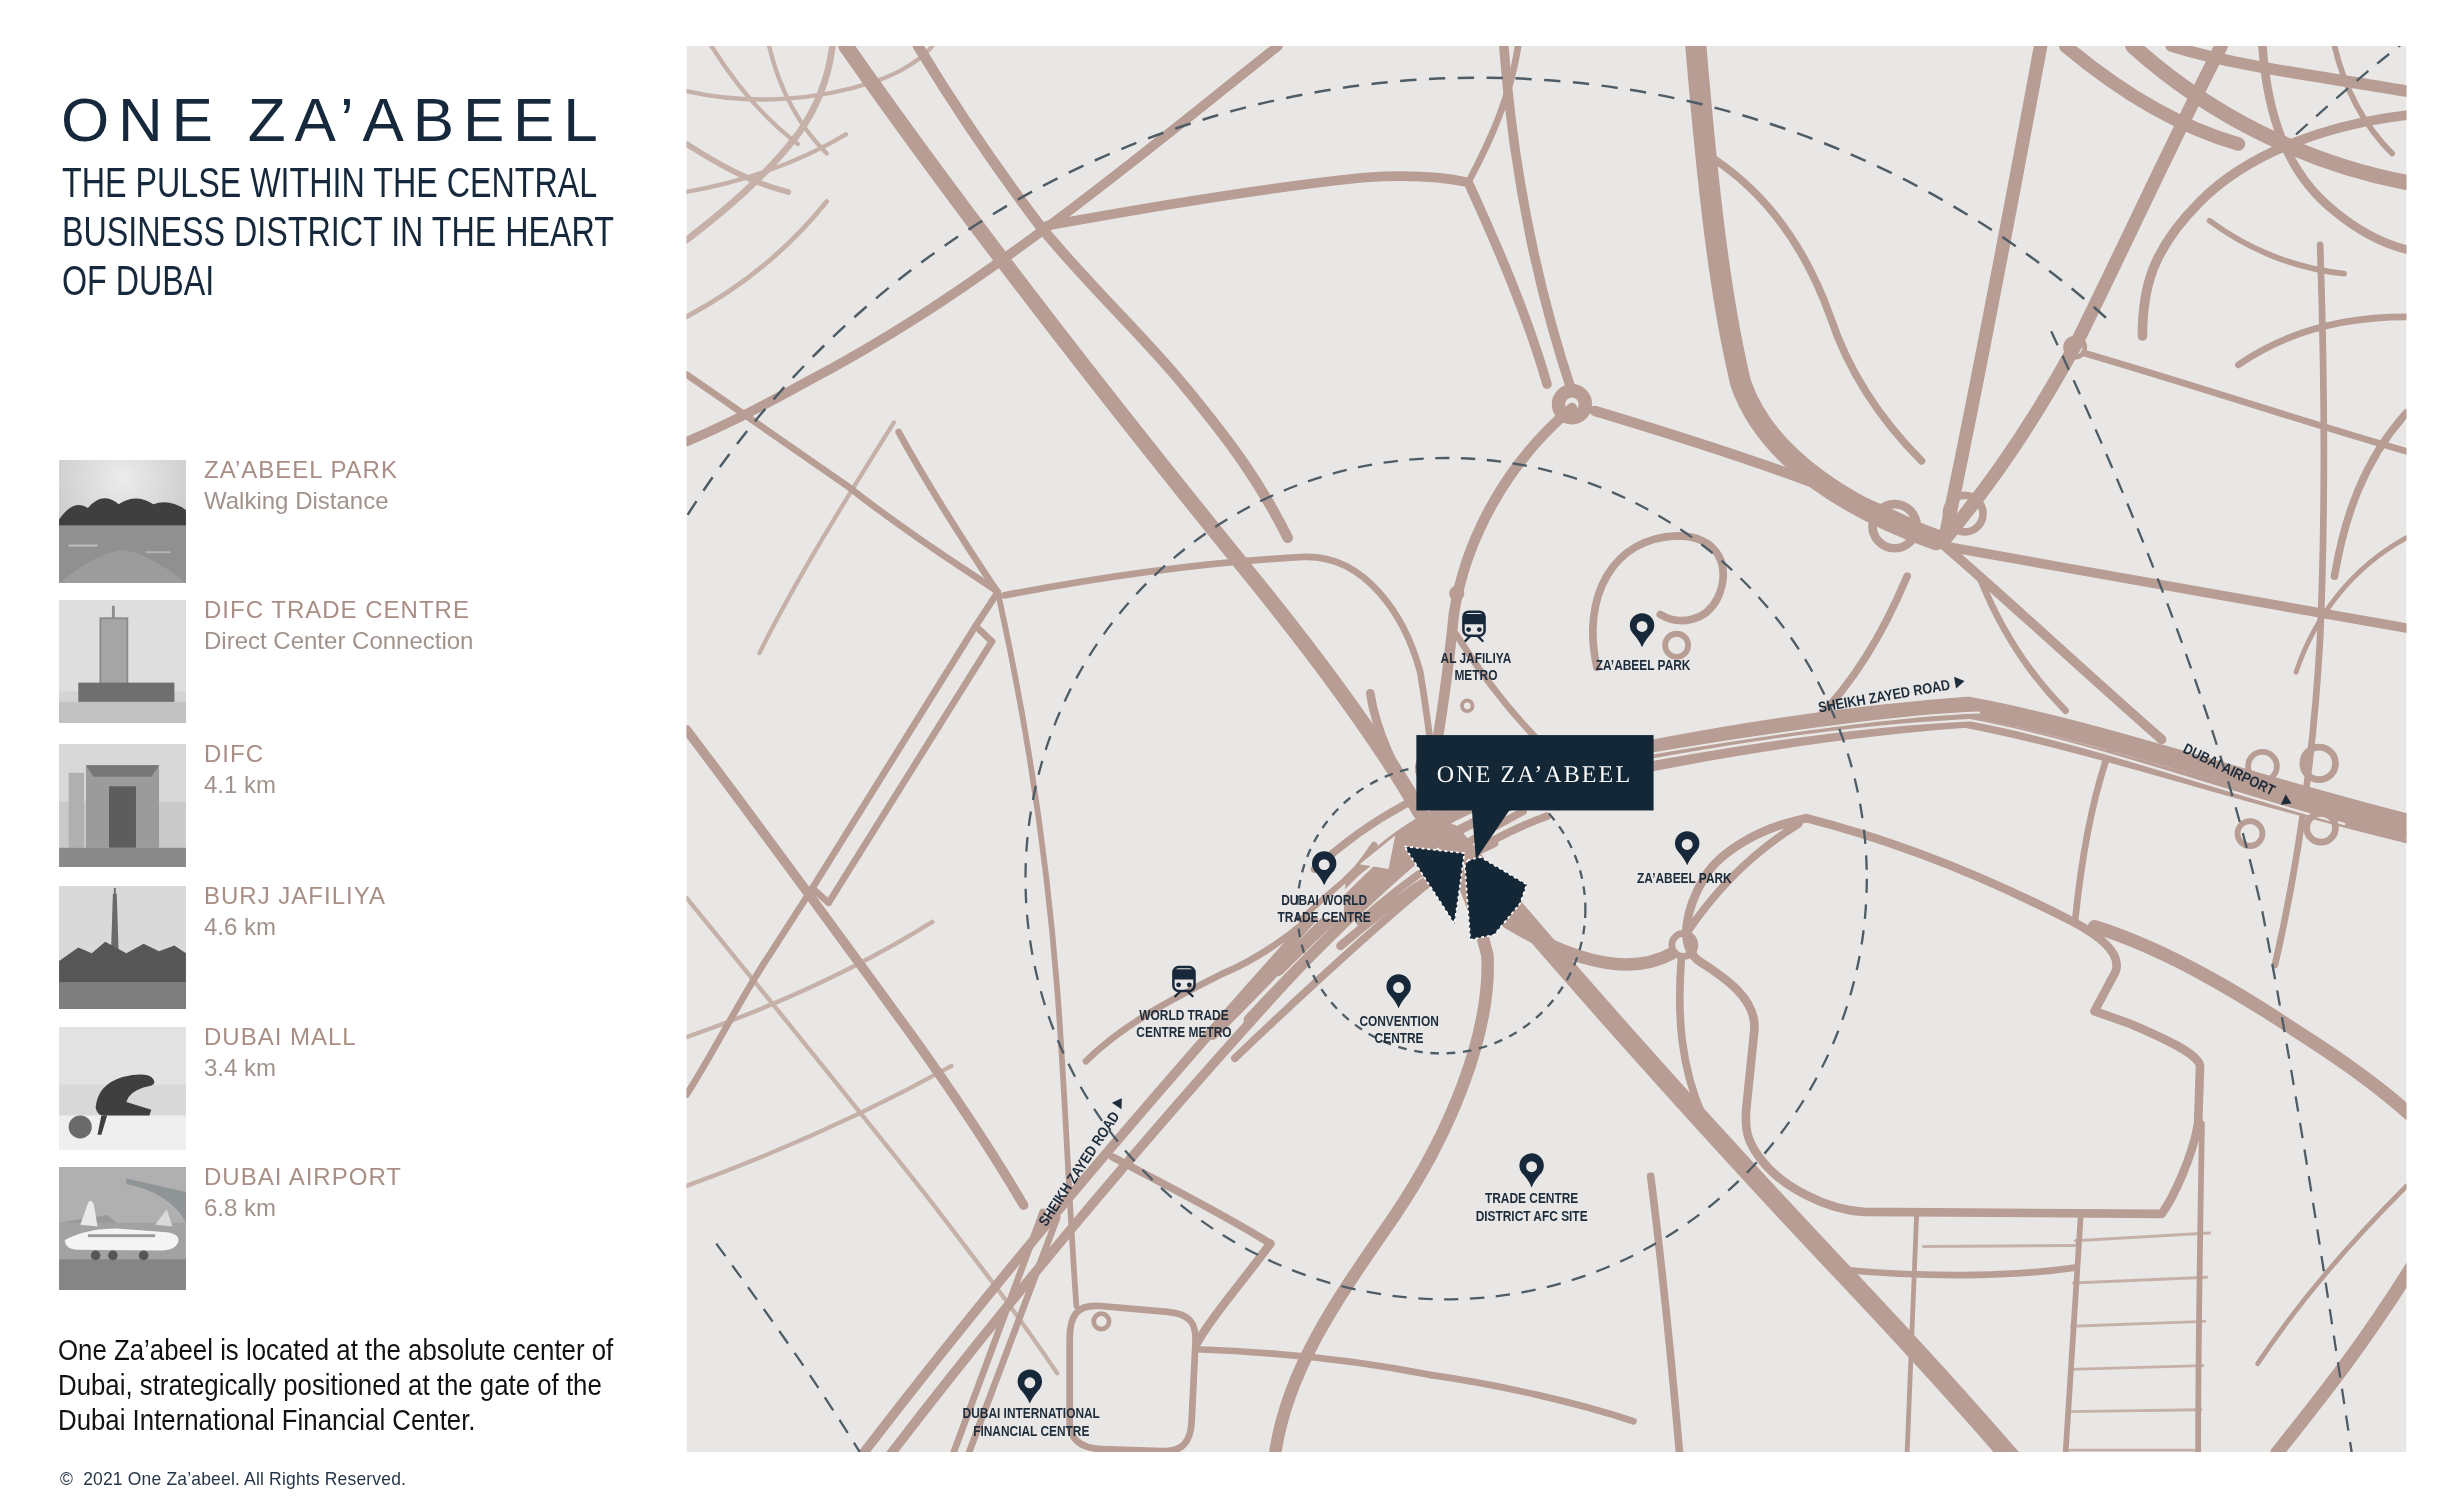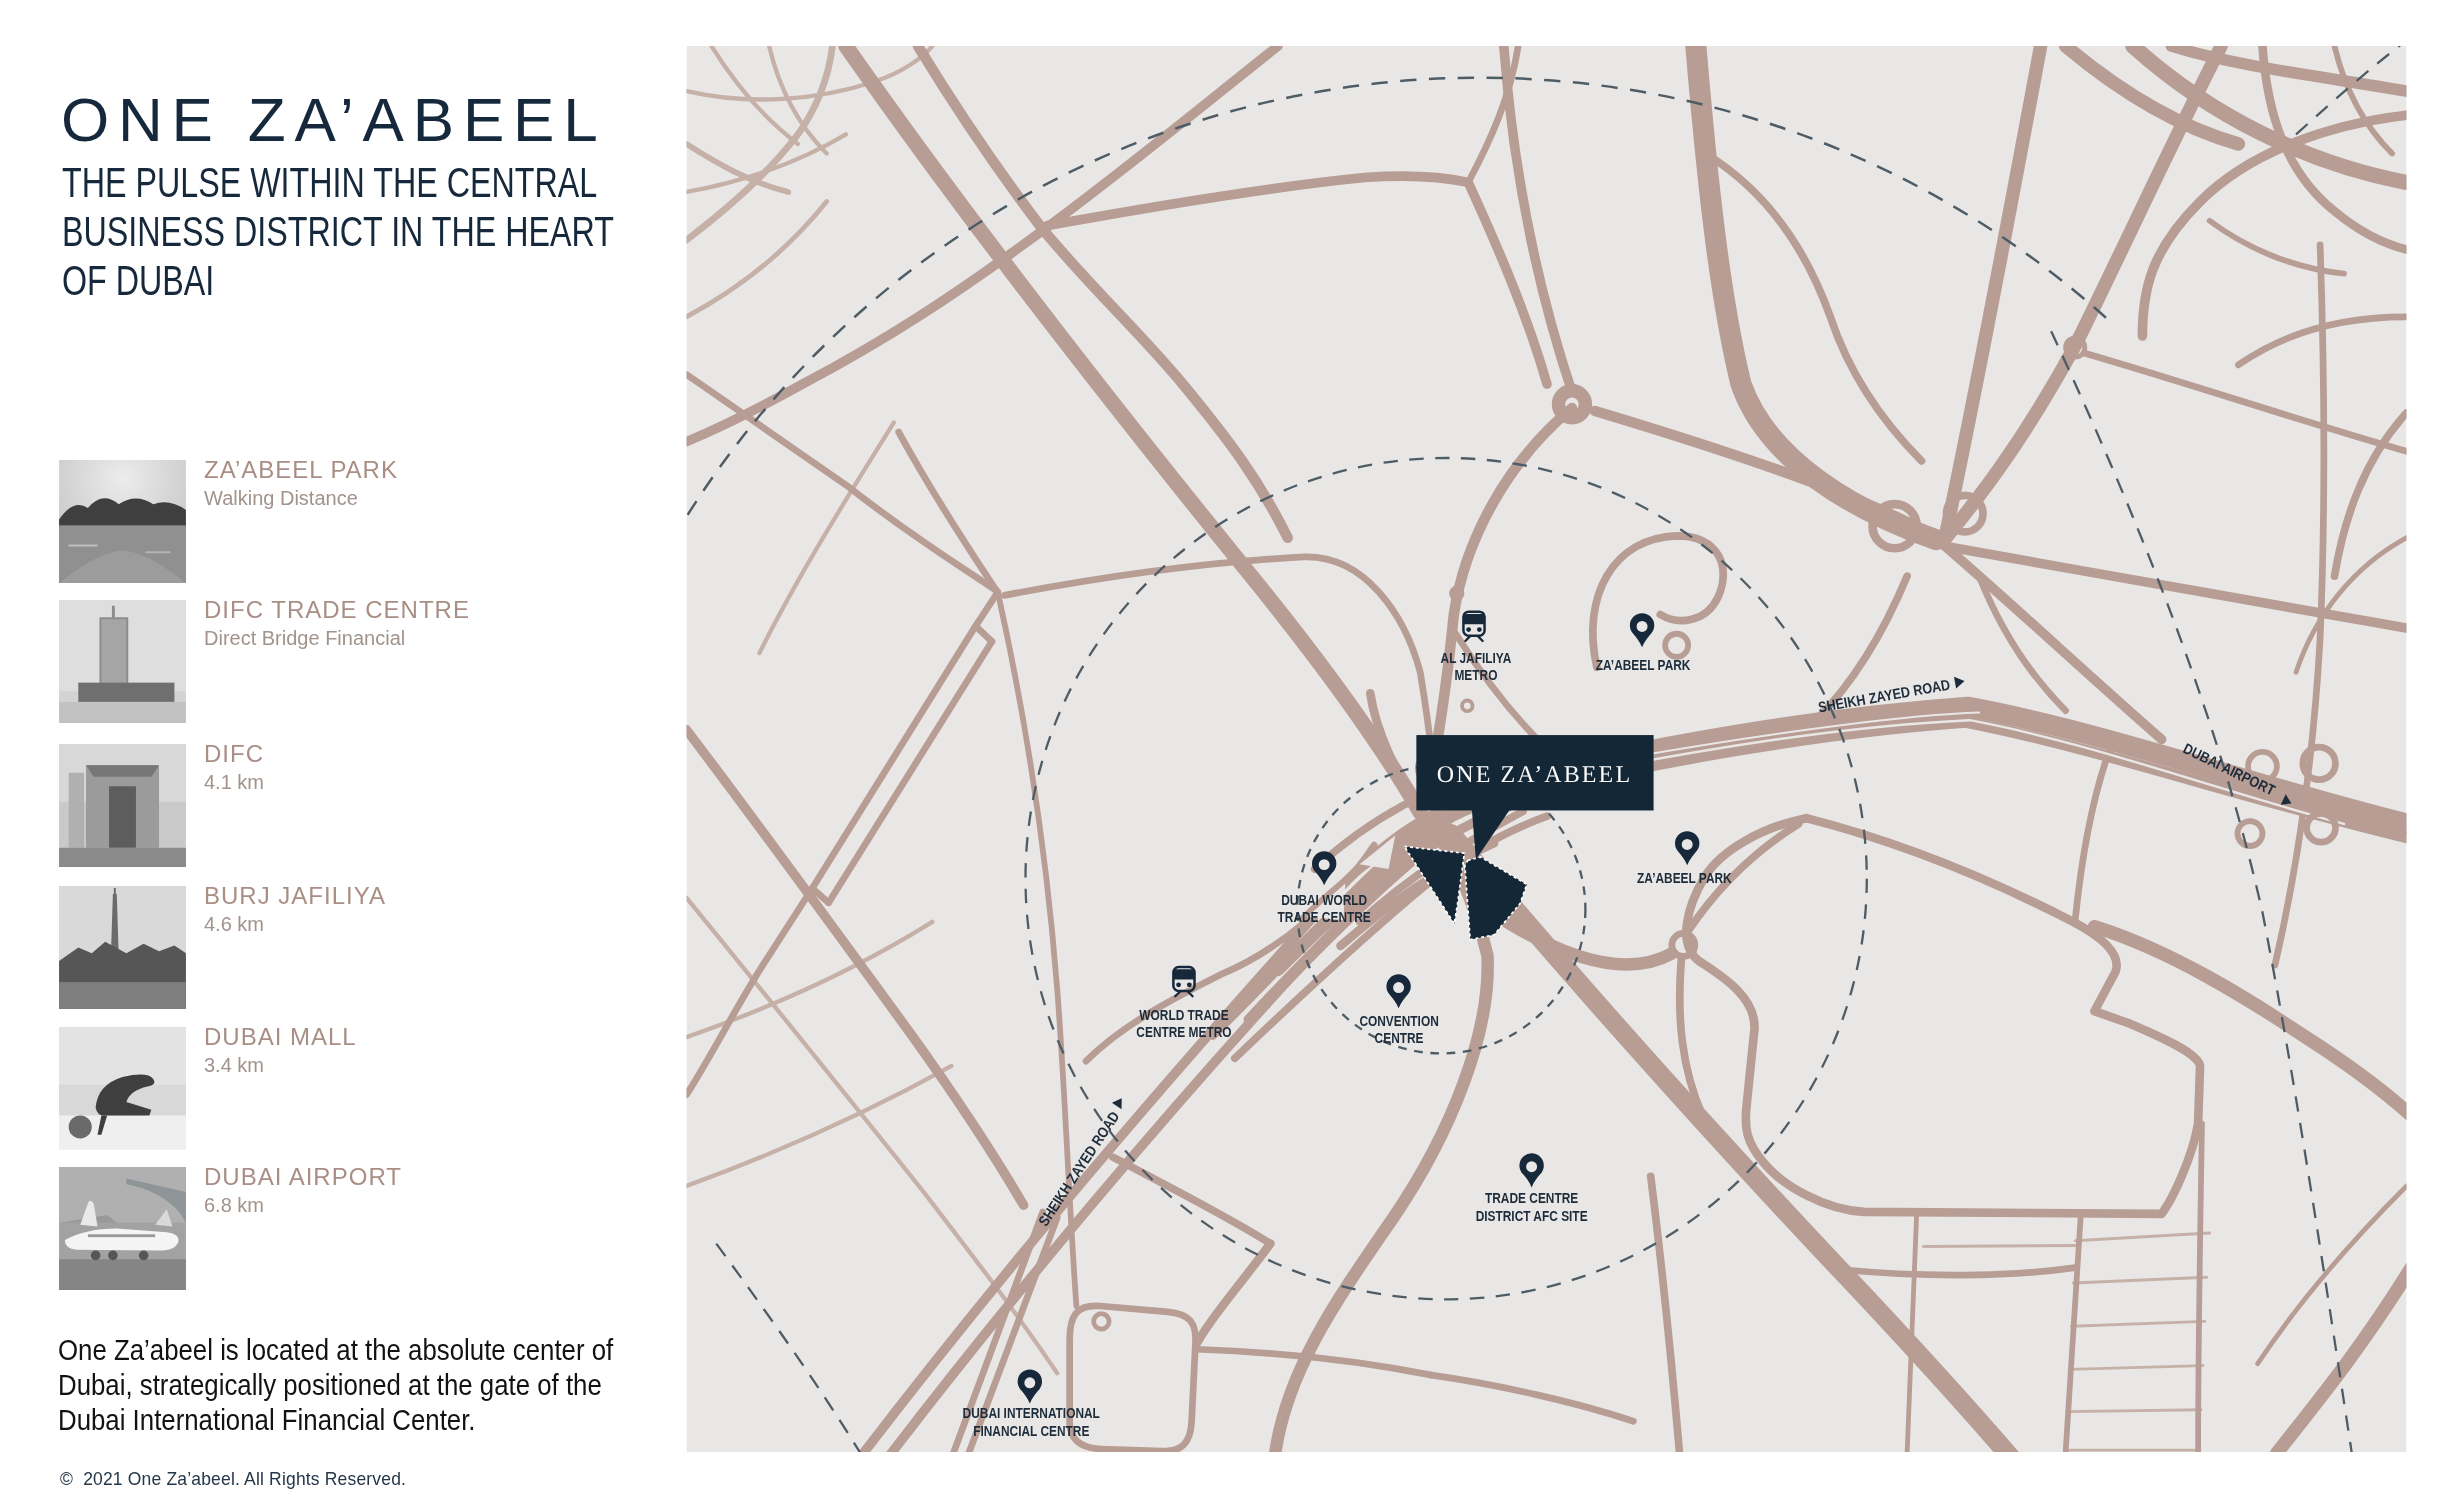--- a/index.html
+++ b/index.html
@@ -2,21 +2,21 @@
 <html><head>
 <meta charset="utf-8">
 <style>
 html,body{margin:0;padding:0}
 body{width:2459px;height:1503px;position:relative;background:#ffffff;font-family:"Liberation Sans",sans-serif;overflow:hidden}
 .title{position:absolute;left:61px;top:89px;font-size:62px;line-height:1;color:#16293c;letter-spacing:8.8px;white-space:nowrap}
 .sub{position:absolute;left:62px;top:158px;font-size:43px;line-height:49px;color:#16293c;transform:scaleX(0.75);transform-origin:left top;white-space:nowrap}
 .item{position:absolute;left:59px;width:596px;height:125px}
 .thumb{position:absolute;left:0;top:0;width:127px;height:123px;overflow:hidden}
 .iname{position:absolute;left:145px;top:-3.8px;font-size:24px;color:#a88e84;letter-spacing:1px;white-space:nowrap}
-.isub{position:absolute;left:145px;top:27px;font-size:20px;color:#a1938c;white-space:nowrap}
+.isub{position:absolute;left:145px;top:27px;font-size:24px;color:#a1938c;white-space:nowrap}
 .para{position:absolute;left:58px;top:1333px;font-size:29px;line-height:35px;color:#121212;transform:scaleX(0.89);transform-origin:left top;white-space:nowrap}
 .copy{position:absolute;left:60px;top:1468px;font-size:19px;color:#253648;letter-spacing:0.2px;transform:scaleX(0.92);transform-origin:left top;white-space:nowrap}
 </style>
 </head>
 <body>
 <div class="title">ONE ZA’ABEEL</div>
 <div class="sub">THE PULSE WITHIN THE CENTRAL<br>BUSINESS DISTRICT IN THE HEART<br>OF DUBAI</div>
 
 <div class="item" style="top:460px">
   <div class="thumb"><svg width="127" height="123" viewBox="0 0 132 128">
@@ -41,21 +41,21 @@
   <div class="thumb"><svg width="127" height="123" viewBox="0 0 132 128">
         <rect width="132" height="128" fill="#d3d3d3"></rect>
         <rect width="132" height="95" fill="#dedede"></rect>
         <rect x="42" y="18" width="30" height="88" fill="#8c8c8c"></rect>
         <rect x="44" y="20" width="26" height="84" fill="#a5a5a5"></rect>
         <rect x="55" y="6" width="3" height="14" fill="#8c8c8c"></rect>
         <rect x="20" y="86" width="100" height="24" fill="#6f6f6f"></rect>
         <rect y="106" width="132" height="22" fill="#c2c2c2"></rect>
       </svg></div>
   <div class="iname">DIFC TRADE CENTRE</div>
-  <div class="isub">Direct Bridge Financial</div>
+  <div class="isub">Direct Center Connection</div>
 </div>
 <div class="item" style="top:744px">
   <div class="thumb"><svg width="127" height="123" viewBox="0 0 132 128">
         <rect width="132" height="128" fill="#c9c9c9"></rect>
         <rect width="132" height="60" fill="#d8d8d8"></rect>
         <rect x="28" y="22" width="76" height="86" fill="#9b9b9b"></rect>
         <path d="M28,22 L104,22 L96,34 L36,34 Z" fill="#777"></path>
         <rect x="52" y="44" width="28" height="64" fill="#5d5d5d"></rect>
         <rect x="10" y="30" width="16" height="78" fill="#b0b0b0"></rect>
         <rect y="108" width="132" height="20" fill="#8a8a8a"></rect>

